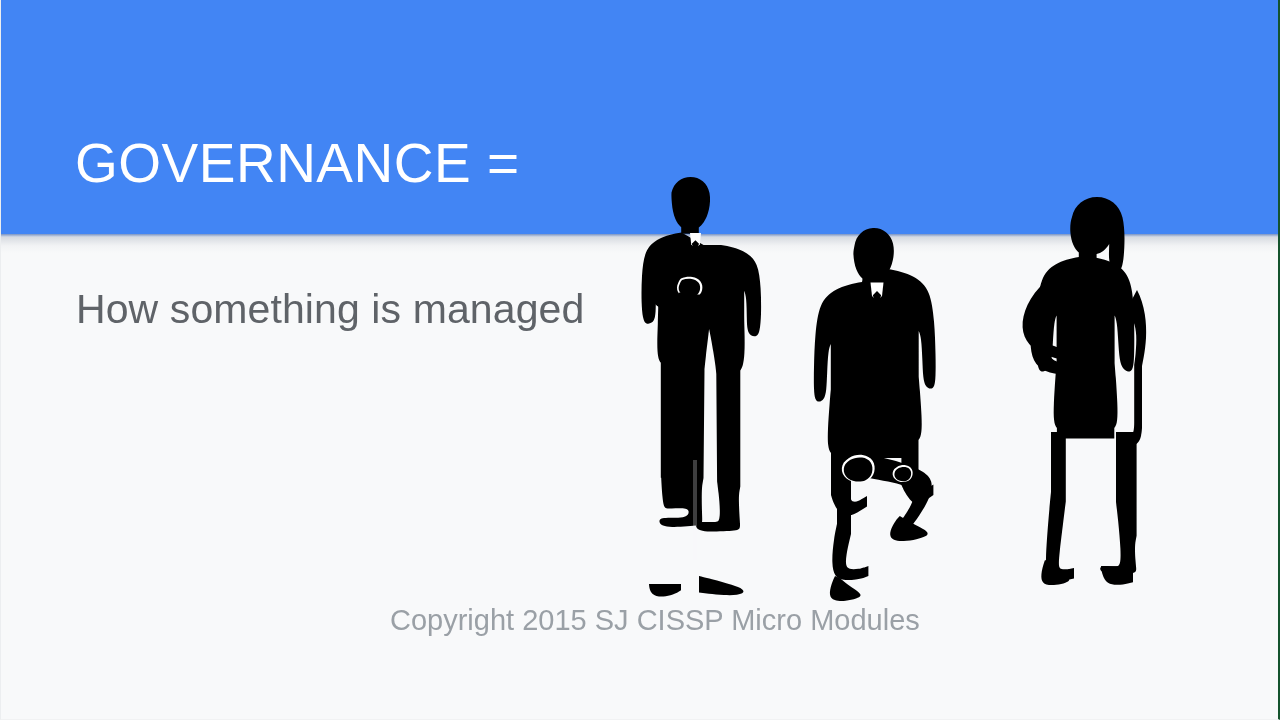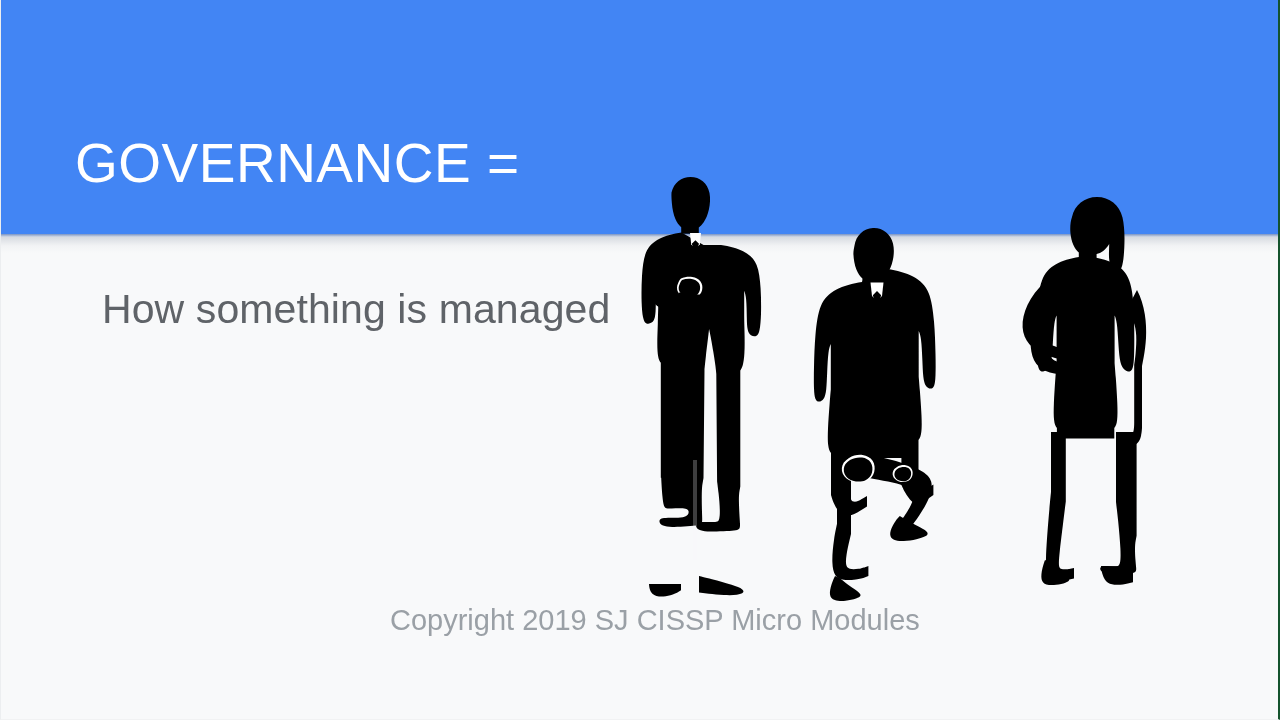--- a/index.html
+++ b/index.html
@@ -70,21 +70,20 @@
     position: absolute;
     left: 75px;
     top: 282px;
     z-index: 4;
     font-size: 41px;
     line-height: 54px;
     font-weight: 400;
     letter-spacing: 0.1px;
     color: #5f6368;
     white-space: nowrap;
-    margin-left: 26px;
   }
   .copyright {
     position: absolute;
     left: 389px;
     top: 600px;
     z-index: 4;
     font-size: 29px;
     line-height: 40px;
     font-weight: 400;
     color: #9aa0a6;
@@ -112,21 +111,21 @@
 <div class="slide">
 
   <div class="header-band"></div>
   <div class="header-band-edge"></div>
   <div class="header-shadow"></div>
 
   <div class="title">GOVERNANCE =</div>
 
   <div class="subtitle">How something is managed</div>
 
-  <div class="copyright">Copyright 2019 SJ CISSP Micro Modules</div>
+  <div class="copyright">Copyright 2015 SJ CISSP Micro Modules</div>
 
   <div class="figures">
     <svg viewBox="0 0 560 440" xmlns="http://www.w3.org/2000/svg" aria-hidden="true">
 
       <g fill="#000000">
 
         <path d="M50.5,22.5c2.5,-10 10,-15.5 19,-15.5c9.5,0 17,6 19,16c1,5.2 0.6,11.3 -0.6,16.6
                  c-1.2,5.4 -3,9.4 -5.2,12.6c-1.5,2.2 -3.2,4 -4.9,5.4l0,6.2l-17.6,0l0,-6.6
                  c-2.3,-1.9 -4.3,-4.6 -5.8,-8.2c-1.9,-4.5 -3.1,-10.3 -3.5,-15.6C50.6,29.6 50.3,25.6 50.5,22.5z"></path>
 

